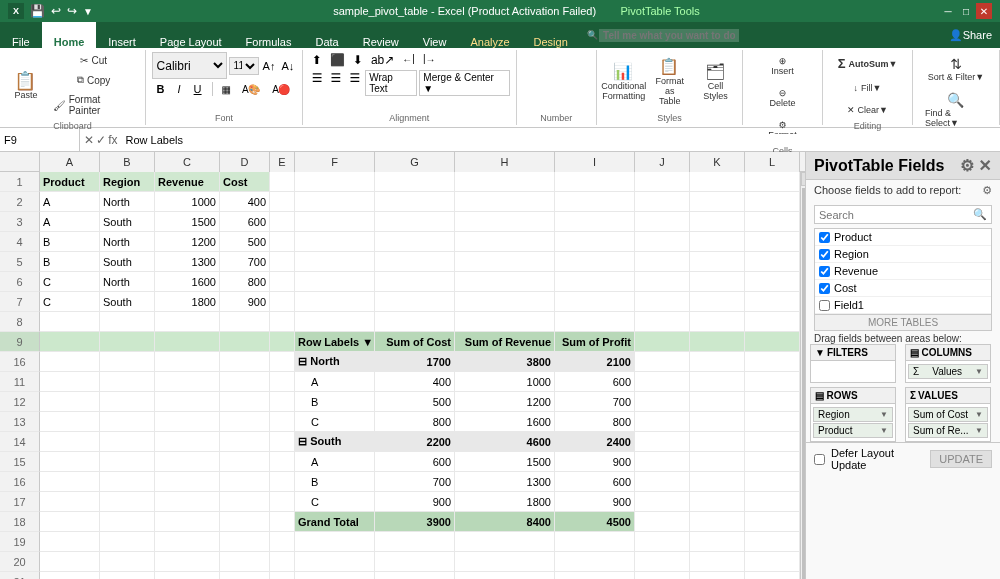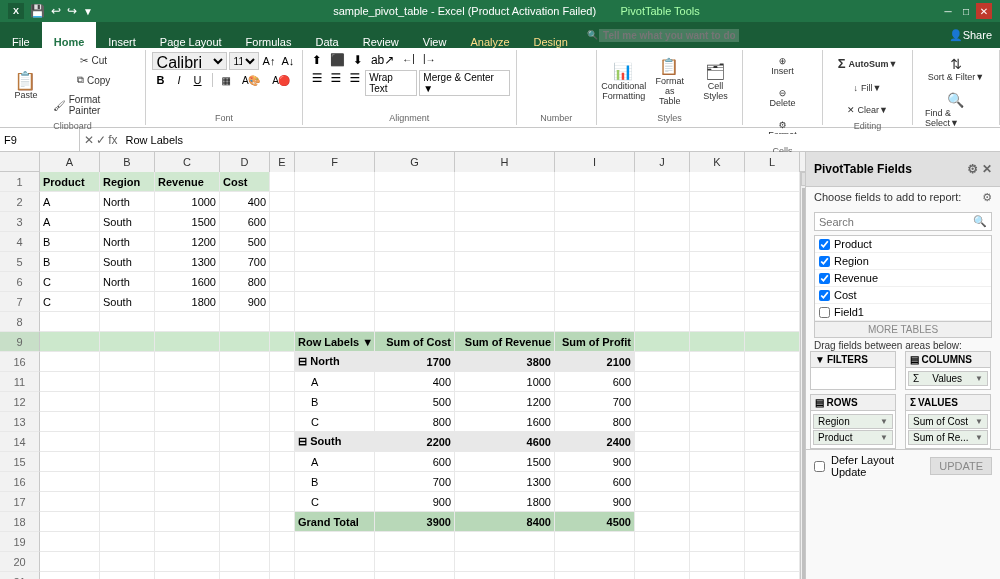--- a/index.html
+++ b/index.html
@@ -145,23 +145,23 @@
     .pivot-panel {
       width: 195px;
       background: #f9f9f9;
       border-left: 1px solid #c8c8c8;
       display: flex;
       flex-direction: column;
       overflow: hidden;
     }
     .pivot-panel-header {
       background: #e0e0e0;
-      padding: 10px 8px;
+      padding: 4px 8px;
       font-weight: bold;
-      font-size: 12px;
+      font-size: 16px;
       display: flex;
       align-items: center;
       justify-content: space-between;
       border-bottom: 1px solid #c8c8c8;
     }
     .pivot-panel-header-icons { display: flex; gap: 4px; color: #666; }
     .pivot-section { padding: 4px 8px; font-size: 11px; color: #333; }
     .pivot-search {
       display: flex;
       align-items: center;
@@ -307,21 +307,21 @@
           <div class="ribbon-btn ribbon-btn-small"><span>⧉</span> Copy</div>
           <div class="ribbon-btn ribbon-btn-small"><span>🖌</span> Format Painter</div>
         </div>
       </div>
       <div class="ribbon-group-label">Clipboard</div>
     </div>
 
     <div class="ribbon-group" style="min-width:130px;">
       <div class="ribbon-group-content" style="flex-direction:column;gap:2px;align-items:flex-start;">
         <div style="display:flex;gap:2px;align-items:center;">
-          <select style="font-size:16px;width:75px;height:18px;border:1px solid #c8c8c8;">
+          <select style="font-size:12px;width:75px;height:27px;border:1px solid #c8c8c8;">
             <option>Calibri</option>
           </select>
           <select style="font-size:10px;width:30px;height:18px;border:1px solid #c8c8c8;">
             <option>11</option>
           </select>
           <span style="font-size:11px;cursor:pointer;padding:1px 2px;">A↑</span>
           <span style="font-size:11px;cursor:pointer;padding:1px 2px;">A↓</span>
         </div>
         <div style="display:flex;gap:3px;align-items:center;">
           <button style="font-weight:bold;font-size:11px;border:1px solid transparent;background:none;cursor:pointer;padding:1px 4px;">B</button>

